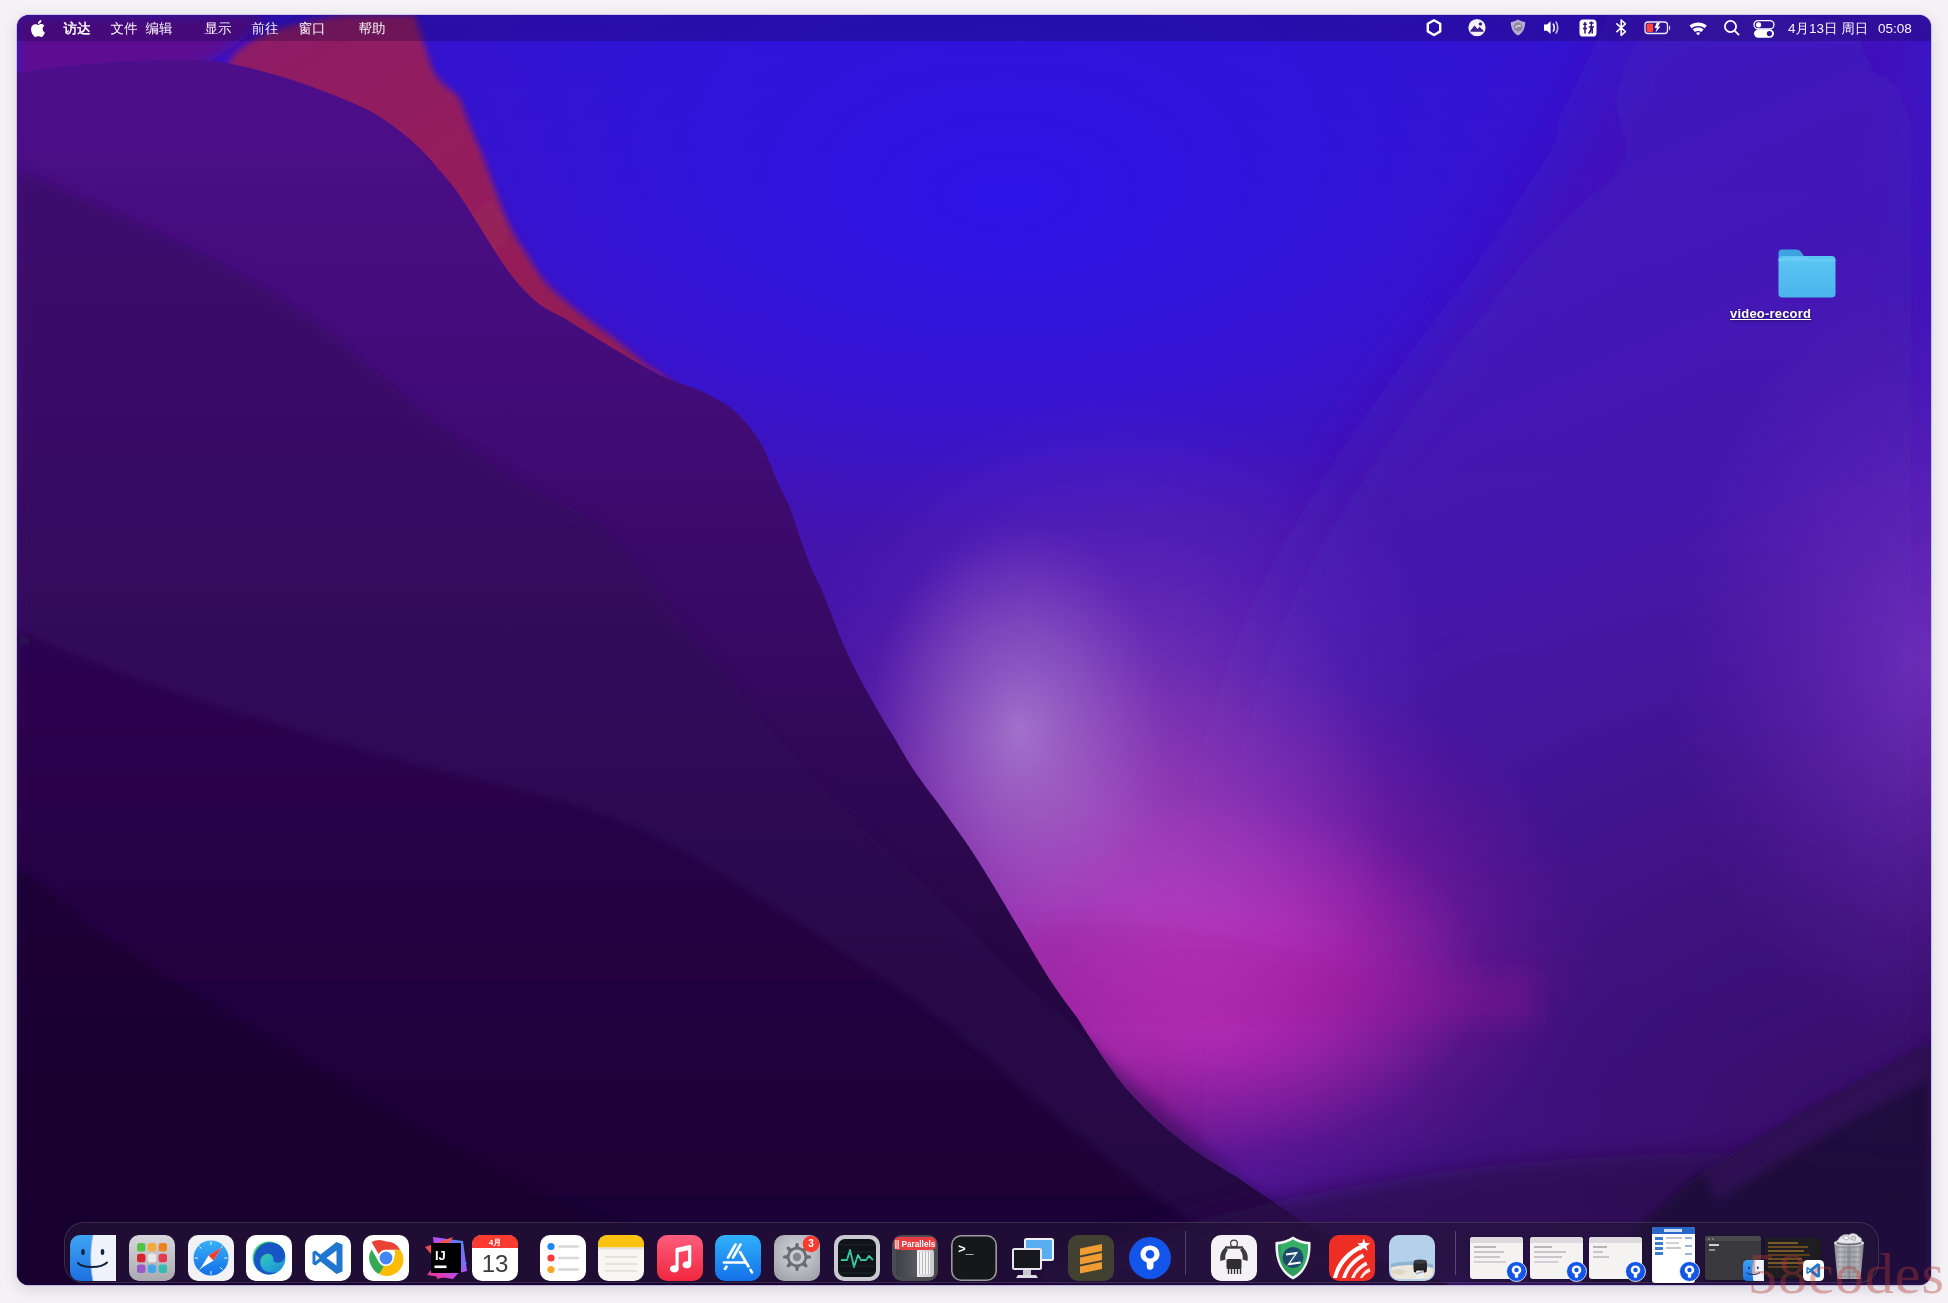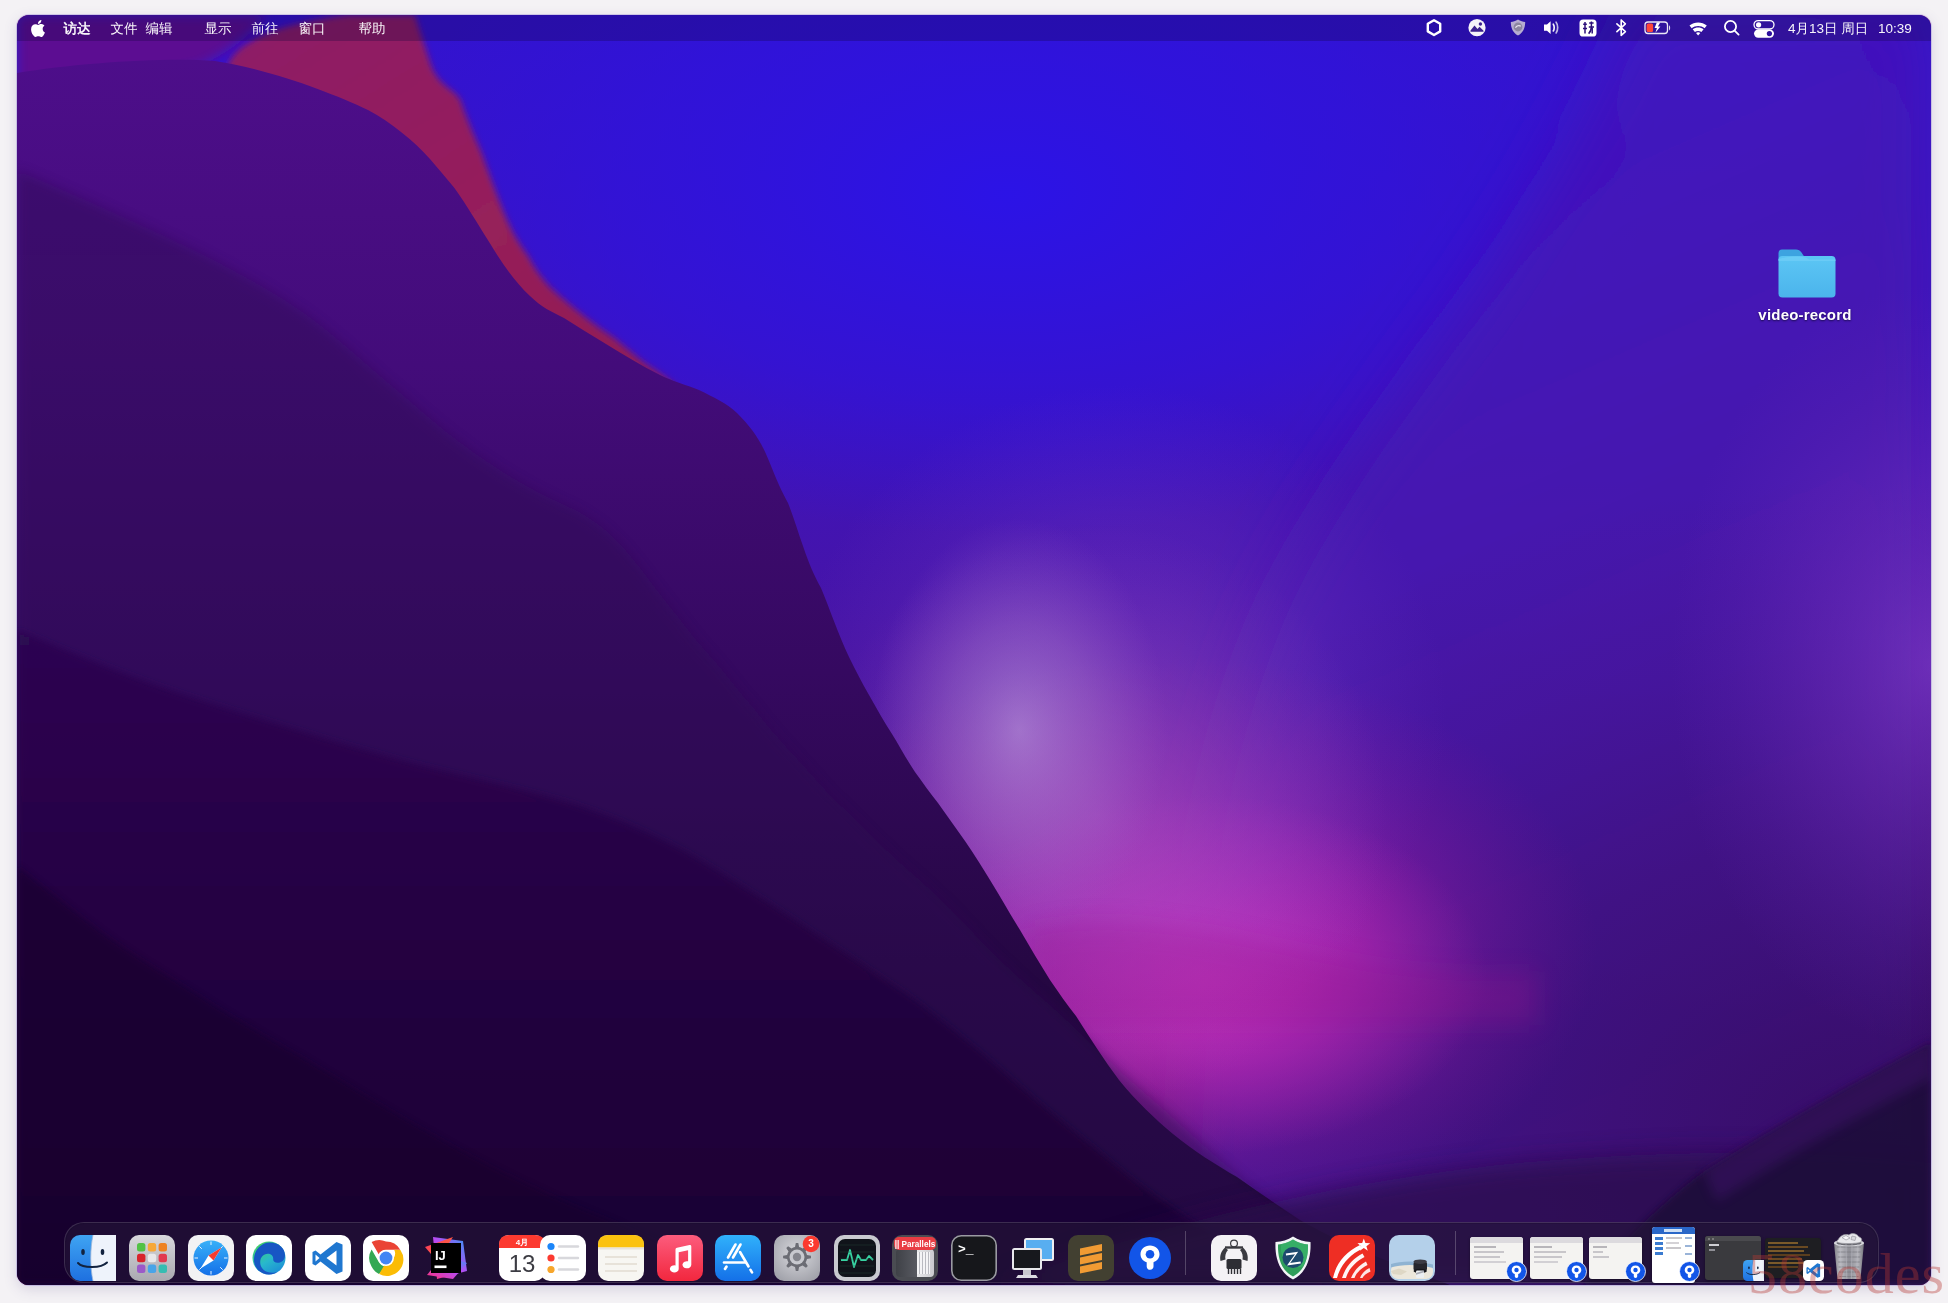--- a/index.html
+++ b/index.html
@@ -3,21 +3,21 @@
 <meta charset="utf-8">
 <style>
 * { margin:0; padding:0; box-sizing:border-box; }
 html,body { width:1948px; height:1303px; overflow:hidden; background:#f4f2f5; font-family:"Liberation Sans", sans-serif; }
 #desktop { position:absolute; left:17px; top:15px; width:1914px; height:1270px; border-radius:12px; overflow:hidden; background:#ef4444; box-shadow:0 4px 14px rgba(80,60,130,0.18), 0 0 0 1px rgba(208,200,236,0.9); }
 #wp { position:absolute; left:0; top:0; }
 #menubar { position:absolute; left:0; top:0; width:100%; height:26px; background:rgba(18,5,60,0.28); color:#fff; }
 .mi { position:absolute; top:0; height:26px; line-height:27px; font-size:13.5px; color:rgba(255,255,255,0.96); transform:translateX(-50%); white-space:nowrap; }
 .mb { font-weight:700; }
 #folder { position:absolute; left:1759px; top:225px; width:60px; height:56px; }
-#folderlabel { position:absolute; left:1713px; top:291px; width:150px; text-align:center; font-size:15px; font-weight:700; color:#fff; text-shadow:0 1px 2px rgba(20,10,60,0.85); letter-spacing:0.2px; }
+#folderlabel { position:absolute; left:1713px; top:291px; width:150px; font-size:13px; font-weight:700; color:#fff; text-shadow:0 1px 2px rgba(20,10,60,0.85); letter-spacing:0.2px;text-decoration:underline; }
 #dock { position:absolute; left:47px; top:1207px; width:1815px; height:61px; border-radius:20px; background:rgba(36,22,56,0.6); border:1px solid rgba(255,255,255,0.13); box-shadow:inset 0 0 0 1px rgba(20,10,40,0.25); }
 .di { position:absolute; top:12px; width:46px; height:46px; }
 .sep { position:absolute; top:8px; width:1px; height:44px; background:rgba(255,255,255,0.22); }
 .thumb { position:absolute; background:#f4f3f1; border-radius:3px; box-shadow:0 1px 3px rgba(0,0,0,0.4); overflow:hidden; }
 .badge { position:absolute; width:21px; height:21px; }
 #watermark { position:absolute; left:1748px; top:1240px; font-family:"Liberation Serif", serif; font-size:58px; font-weight:400; color:rgba(185,55,50,0.38); letter-spacing:1px; z-index:50; }
 </style>
 </head>
 <body>
 <div id="desktop">
@@ -199,21 +199,21 @@
 
     <circle cx="313.5" cy="11.5" r="5.6" fill="none" stroke="#fff" stroke-width="1.8"></circle>
     <line x1="317.6" y1="15.6" x2="321.6" y2="19.6" stroke="#fff" stroke-width="1.8" stroke-linecap="round"></line>
 
     <rect x="337" y="5.6" width="20" height="8.4" rx="4.2" fill="none" stroke="#fff" stroke-width="1.3"></rect>
     <circle cx="341.6" cy="9.8" r="2.6" fill="#fff"></circle>
     <rect x="337" y="14.4" width="20" height="8.4" rx="4.2" fill="#fff"></rect>
     <circle cx="352.4" cy="18.6" r="2.6" fill="#2d109e"></circle>
   </svg>
   <span class="mi" style="left:1771px;transform:none;font-size:13.5px">4月13日 周日</span>
-  <span class="mi" style="left:1861px;transform:none;font-size:13.5px">10:39</span>
+  <span class="mi" style="left:1861px;transform:none;font-size:13.5px">05:08</span>
 </div>
 
 <div id="folder">
 <svg width="62" height="58" viewBox="0 0 62 58">
 <defs>
 <linearGradient id="fold" x1="0" y1="0" x2="0" y2="1">
 <stop offset="0" stop-color="#5cc6f4"></stop>
             <stop offset="1" stop-color="#4bb4ec"></stop>
 </linearGradient>
 </defs>
@@ -324,21 +324,21 @@
             </linearGradient>
 </defs>
 <path d="M10,2 L40,6 L44,36 L14,44 Z" fill="url(#ij1)"></path>
 <path d="M2,12 L30,2 L14,26 Z" fill="url(#ij2)"></path>
 <path d="M4,40 L20,20 L44,28 L30,44 Z" fill="url(#ij1)"></path>
 <rect x="8" y="8" width="30" height="30" fill="#000"></rect>
 <text x="12" y="25" font-family="Liberation Sans" font-size="13" font-weight="700" fill="#fff">IJ</text>
 <rect x="11.5" y="30.5" width="12" height="2.6" fill="#fff"></rect>
 </svg></div>
 
-<div class="di" style="left:434px"><svg width="46" height="46" viewBox="0 0 46 46">
+<div class="di" style="left:407px"><svg width="46" height="46" viewBox="0 0 46 46">
 <rect width="46" height="46" rx="10" fill="#fff"></rect>
 <path d="M0,10 L0,10 Q0,0 10,0 L36,0 Q46,0 46,10 L46,13 L0,13 Z" fill="#fc3a30"></path>
 <text x="23" y="10" text-anchor="middle" font-family="Liberation Sans" font-size="8" font-weight="700" fill="#fff">4月</text>
 <text x="23" y="37" text-anchor="middle" font-family="Liberation Sans" font-size="24" font-weight="400" fill="#3c3c43">13</text>
 </svg></div>
 
 <div class="di" style="left:475px"><svg width="46" height="46" viewBox="0 0 46 46">
 <rect width="46" height="46" rx="10" fill="#fff"></rect>
 <circle cx="11" cy="11.5" r="3.6" fill="#1c86f9"></circle>
 <circle cx="11" cy="23" r="3.6" fill="#fc3a30"></circle>

